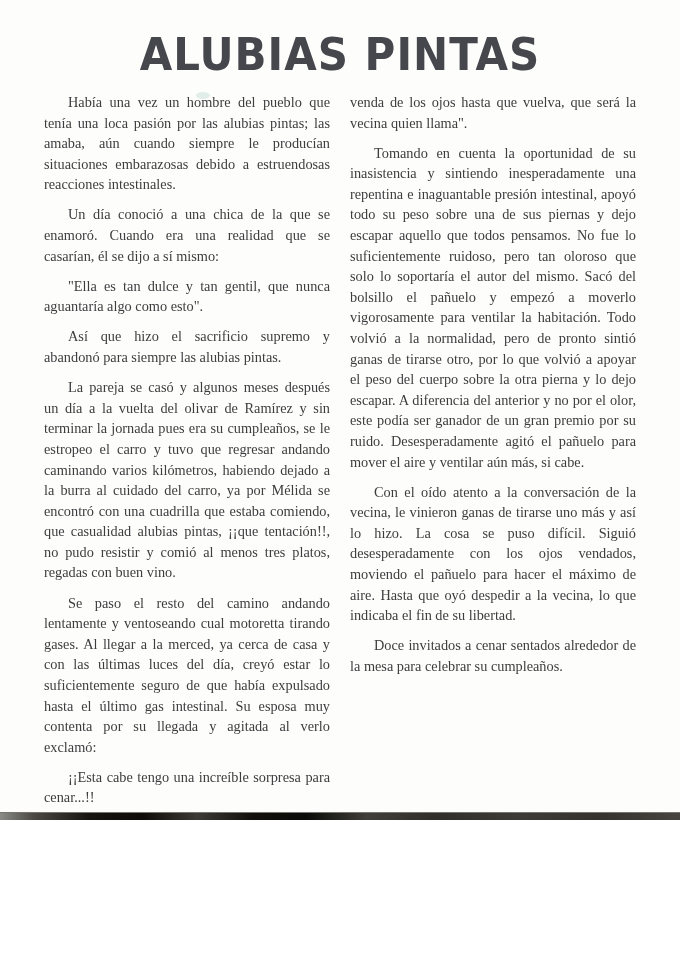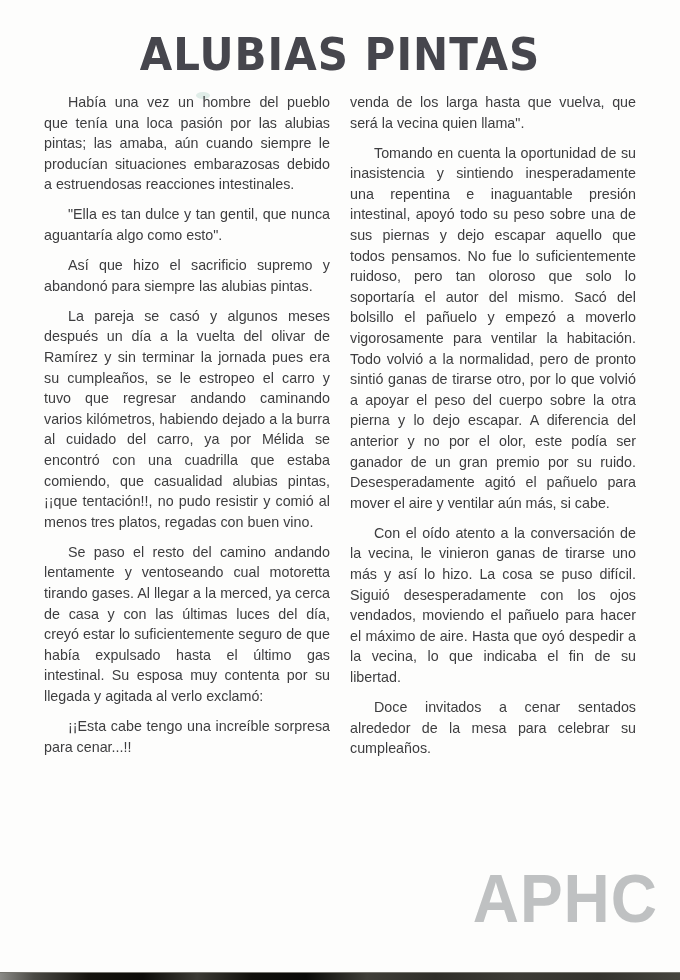--- a/index.html
+++ b/index.html
@@ -3,21 +3,21 @@
 <meta charset="utf-8">
 <style>
   html, body {
     margin: 0;
     padding: 0;
     background: #ffffff;
   }
   .page {
     position: relative;
     width: 680px;
-    height: 980px;
+    height: 820px;
     background: #fdfdfc;
     overflow: hidden;
     font-family: "Liberation Sans", sans-serif;
     box-sizing: border-box;
   }
   .title {
     margin: 34px 0 16px 0;
     text-align: center;
     font-family: "DejaVu Sans", sans-serif;
     font-weight: bold;
@@ -39,20 +39,21 @@
     text-align: justify;
     font-size: 14.3px;
     line-height: 20.6px;
     color: #3d3d3f;
     position: relative;
     z-index: 1;
   }
   .col p {
     margin: 0 0 9.5px 0;
     text-indent: 24px;
+    font-family: Liberation Serif, serif;
   }
   .col p.cont {
     text-indent: 0;
   }
   .watermark {
     position: absolute;
     top: 866px;
     right: 22px;
     z-index: 3;
     font-family: "Liberation Sans", sans-serif;
@@ -94,29 +95,30 @@
 <div class="page">
 
   <div class="smudge"></div>
 
   <h1 class="title">ALUBIAS PINTAS</h1>
 
   <div class="columns">
 
     <div class="col">
       <p>Había una vez un hombre del pueblo que tenía una loca pasión por las alubias pintas; las amaba, aún cuando siempre le producían situaciones embarazosas debido a estruendosas reacciones intestinales.</p>
+      <p>Un día conoció a una chica de la que se enamoró. Cuando era una realidad que se casarían, él se dijo a sí mismo:</p>
       <p>"Ella es tan dulce y tan gentil, que nunca aguantaría algo como esto".</p>
       <p>Así que hizo el sacrificio supremo y abandonó para siempre las alubias pintas.</p>
       <p>La pareja se casó y algunos meses después un día a la vuelta del olivar de Ramírez y sin terminar la jornada pues era su cumpleaños, se le estropeo el carro y tuvo que regresar andando caminando varios kilómetros, habiendo dejado a la burra al cuidado del carro, ya por Mélida se encontró con una cuadrilla que estaba comiendo, que casualidad alubias pintas, ¡¡que tentación!!, no pudo resistir y comió al menos tres platos, regadas con buen vino.</p>
       <p>Se paso el resto del camino andando lentamente y ventoseando cual motoretta tirando gases. Al llegar a la merced, ya cerca de casa y con las últimas luces del día, creyó estar lo suficientemente seguro de que había expulsado hasta el último gas intestinal. Su esposa muy contenta por su llegada y agitada al verlo exclamó:</p>
       <p>¡¡Esta cabe tengo una increíble sorpresa para cenar...!!</p>
     </div>
 
     <div class="col">
-      <p class="cont">venda de los larga hasta que vuelva, que será la vecina quien llama".</p>
+      <p class="cont">venda de los ojos hasta que vuelva, que será la vecina quien llama".</p>
       <p>Tomando en cuenta la oportunidad de su inasistencia y sintiendo inesperadamente una repentina e inaguantable presión intestinal, apoyó todo su peso sobre una de sus piernas y dejo escapar aquello que todos pensamos. No fue lo suficientemente ruidoso, pero tan oloroso que solo lo soportaría el autor del mismo. Sacó del bolsillo el pañuelo y empezó a moverlo vigorosamente para ventilar la habitación. Todo volvió a la normalidad, pero de pronto sintió ganas de tirarse otro, por lo que volvió a apoyar el peso del cuerpo sobre la otra pierna y lo dejo escapar. A diferencia del anterior y no por el olor, este podía ser ganador de un gran premio por su ruido. Desesperadamente agitó el pañuelo para mover el aire y ventilar aún más, si cabe.</p>
       <p>Con el oído atento a la conversación de la vecina, le vinieron ganas de tirarse uno más y así lo hizo. La cosa se puso difícil. Siguió desesperadamente con los ojos vendados, moviendo el pañuelo para hacer el máximo de aire. Hasta que oyó despedir a la vecina, lo que indicaba el fin de su libertad.</p>
       <p>Doce invitados a cenar sentados alrededor de la mesa para celebrar su cumpleaños.</p>
 
     </div>
 
   </div>
 
   <div class="watermark">APHC</div>
 

